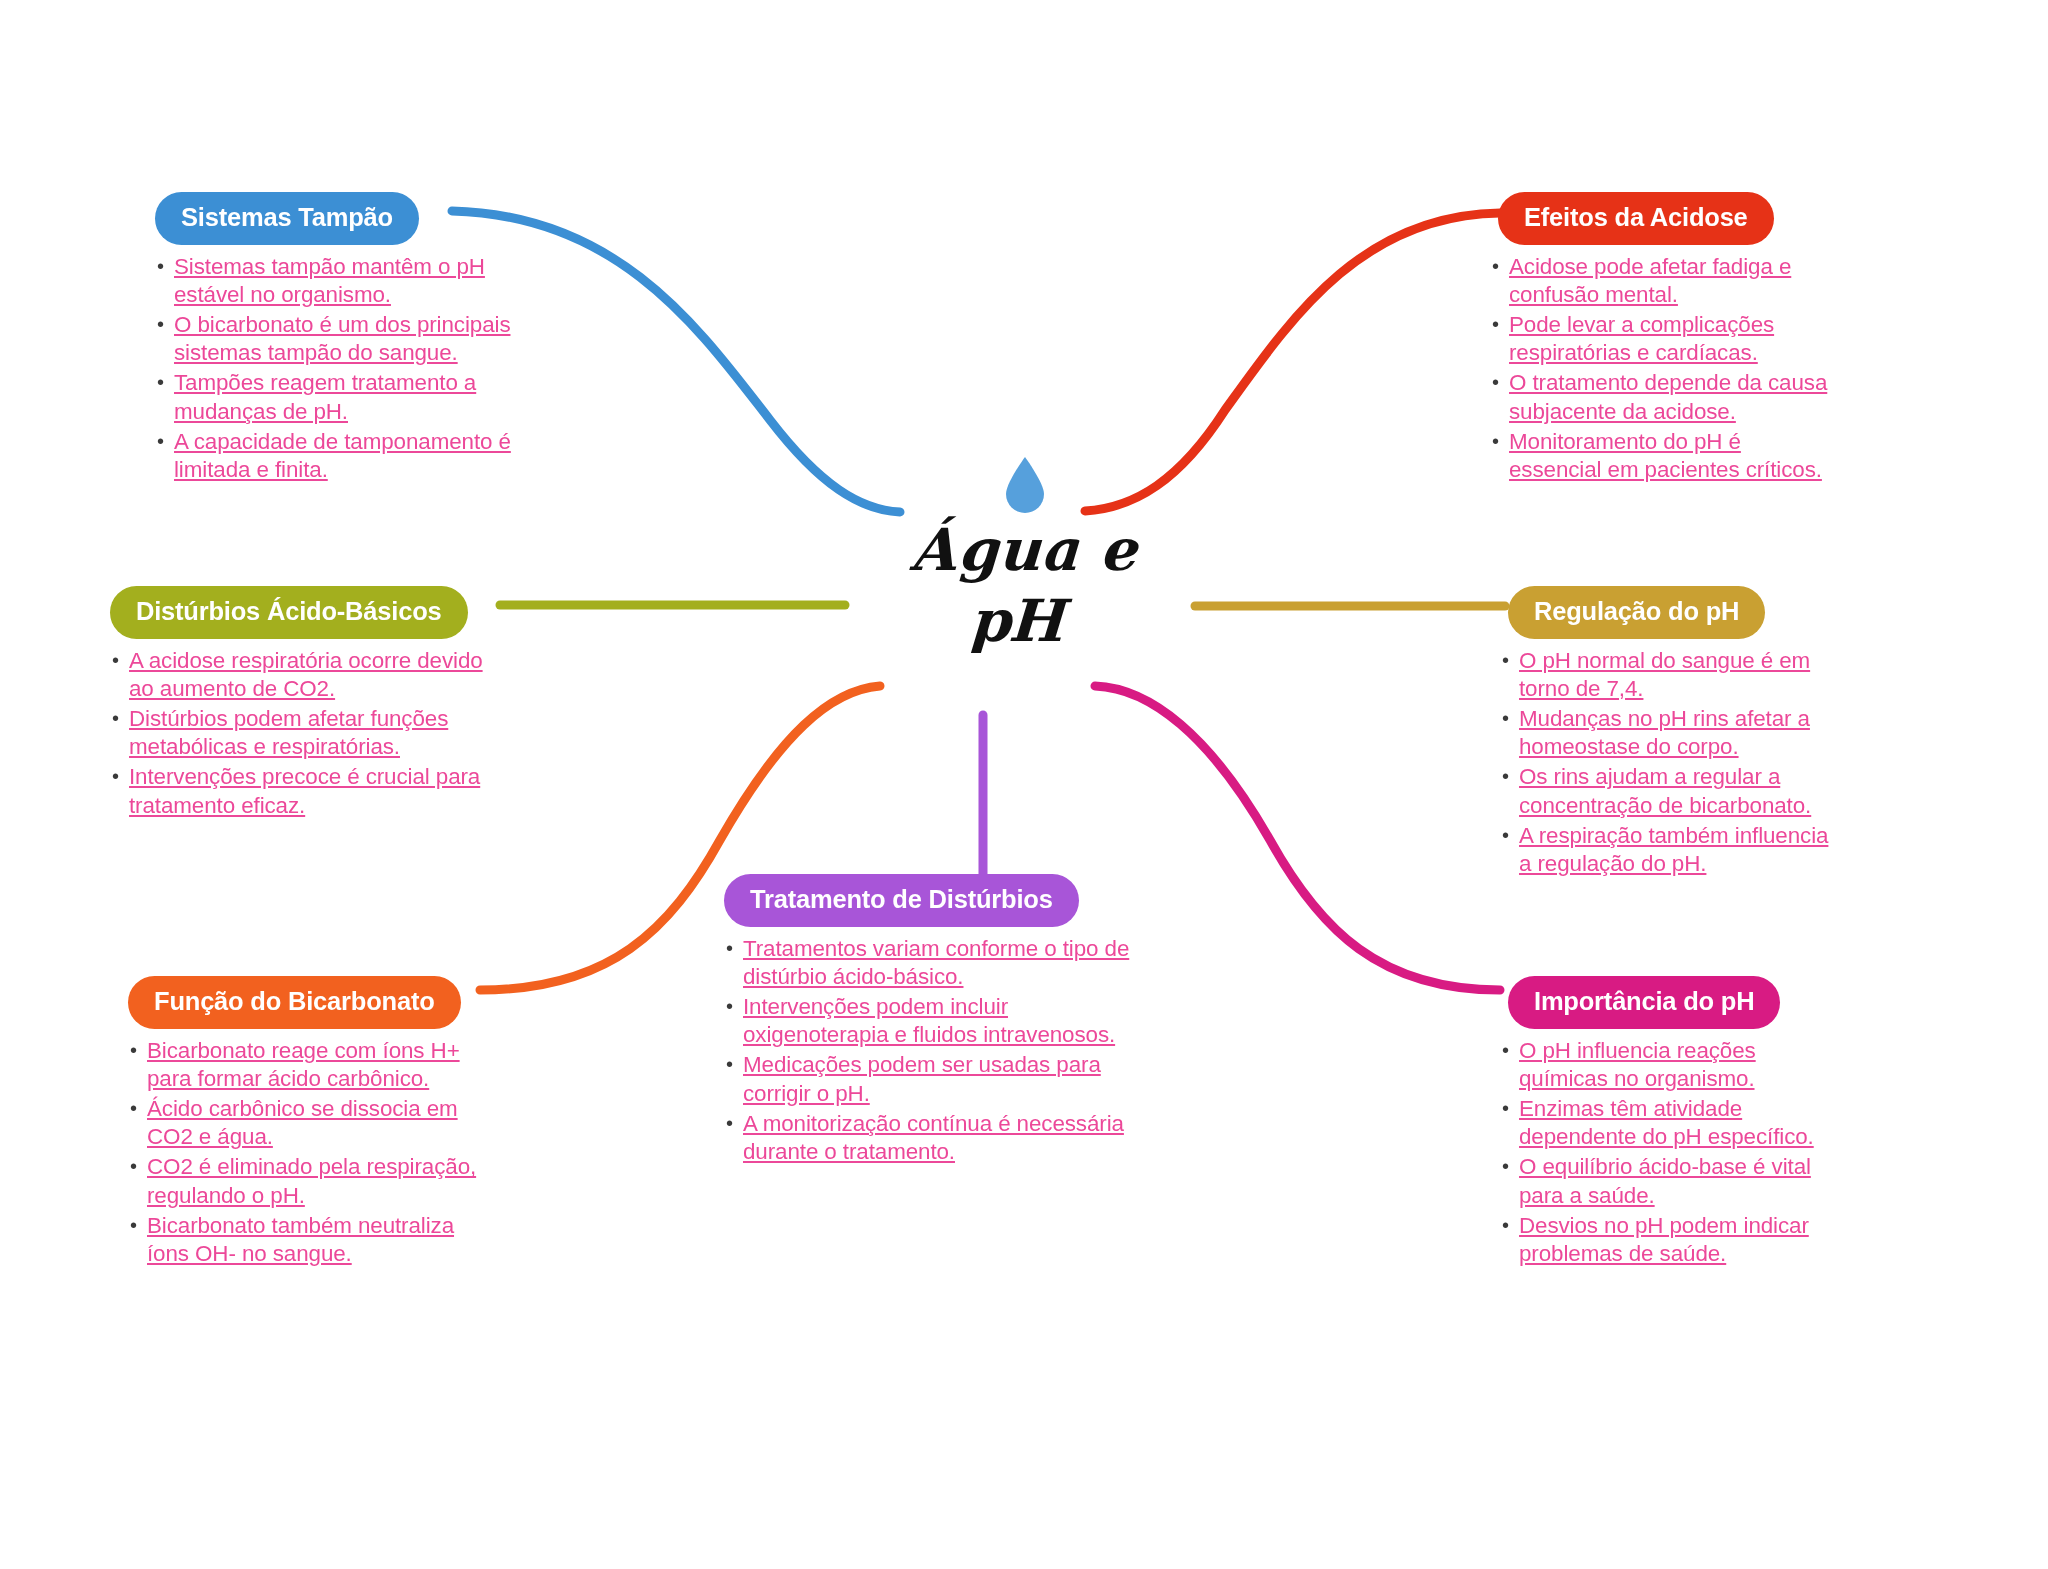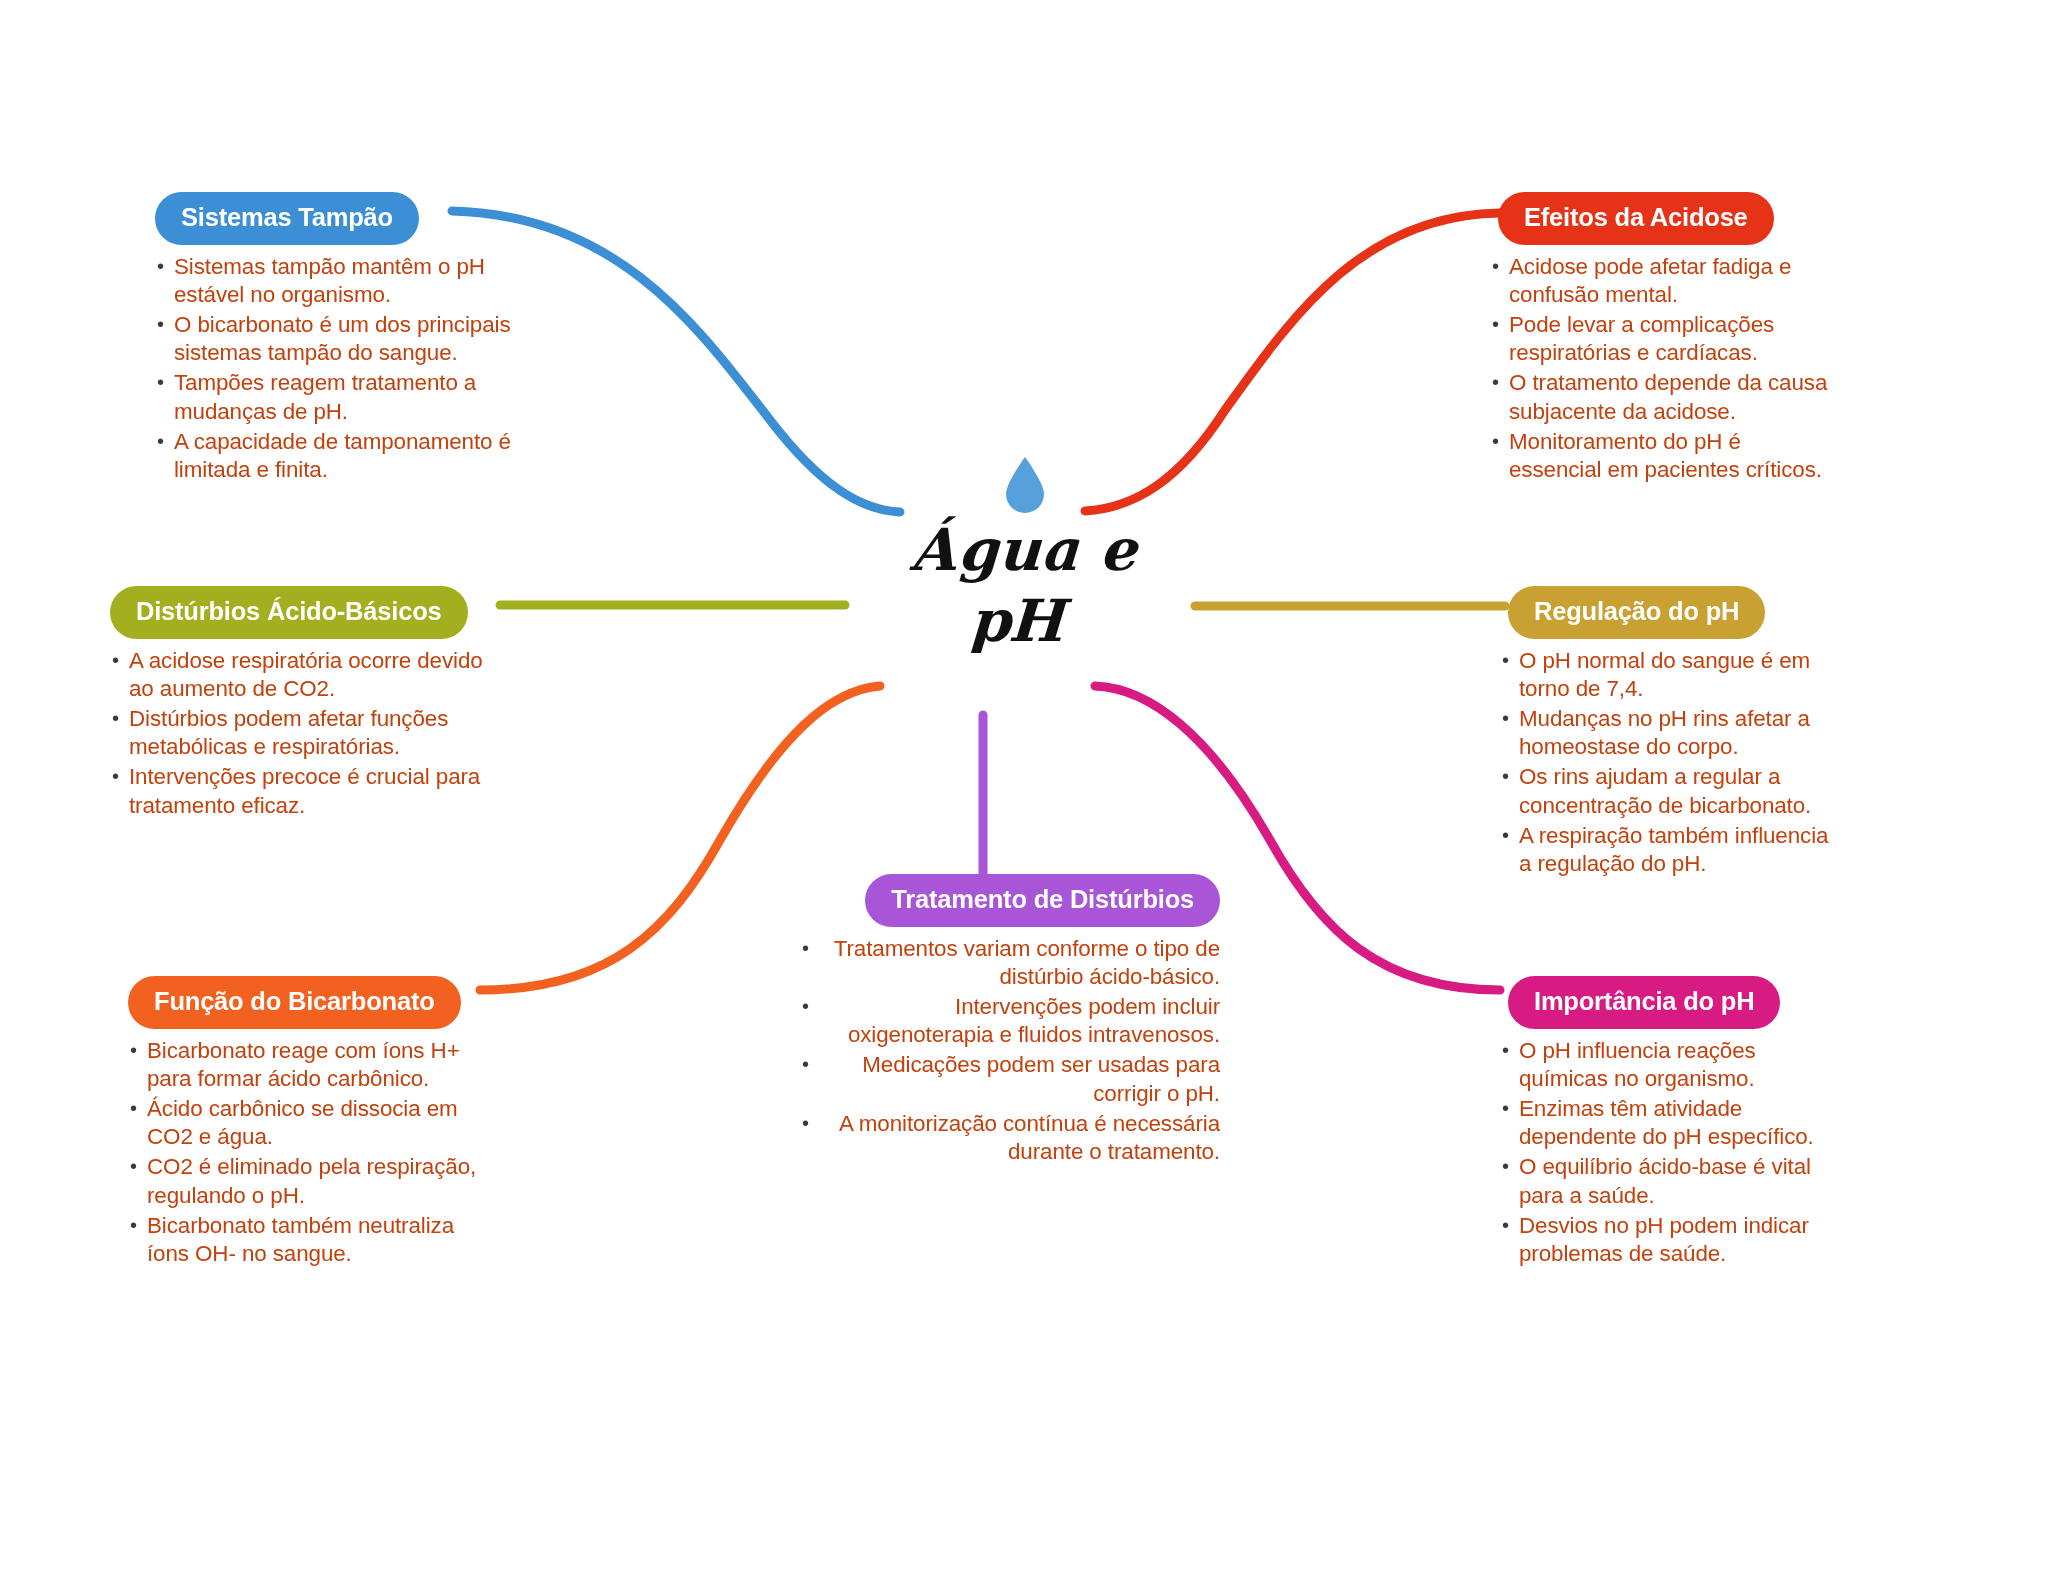--- a/index.html
+++ b/index.html
@@ -83,40 +83,41 @@
     list-style: none;
     margin: 8px 0 0 0;
     padding: 0;
   }
   .bullets li {
     position: relative;
     padding-left: 19px;
     margin-bottom: 2px;
     font-size: 22.4px;
     line-height: 1.26;
-    color: #c2410c;
+    color: #ec4899;
     letter-spacing: -0.1px;
+    text-decoration: underline;
   }
   .bullets li::before {
     content: "\2022";
     position: absolute;
     left: 2px;
     top: 0;
     color: #3a3a3a;
     font-size: 20px;
     line-height: 1.35;
   }
 
   
   .branch.sistemas       { left: 155px;  top: 192px;  width: 372px; }
   .branch.acidose        { left: 1490px; top: 192px;  width: 340px; }
   .branch.disturbios     { left: 110px;  top: 586px;  width: 400px; }
   .branch.regulacao      { left: 1500px; top: 586px;  width: 330px; }
   .branch.bicarbonato    { left: 128px;  top: 976px;  width: 360px; }
-  .branch.tratamento     { left: 800px;  top: 874px;  width: 420px; text-align: right; }
+  .branch.tratamento     { left: 724px;  top: 874px;  width: 420px; }
   .branch.importancia    { left: 1500px; top: 976px;  width: 320px; }
 
   
   .branch.acidose .pill,
   .branch.regulacao .pill,
   .branch.importancia .pill { margin-left: 8px; }
   .branch.tratamento .pill { margin-left: 0; }
 </style>
 </head>
 <body>

